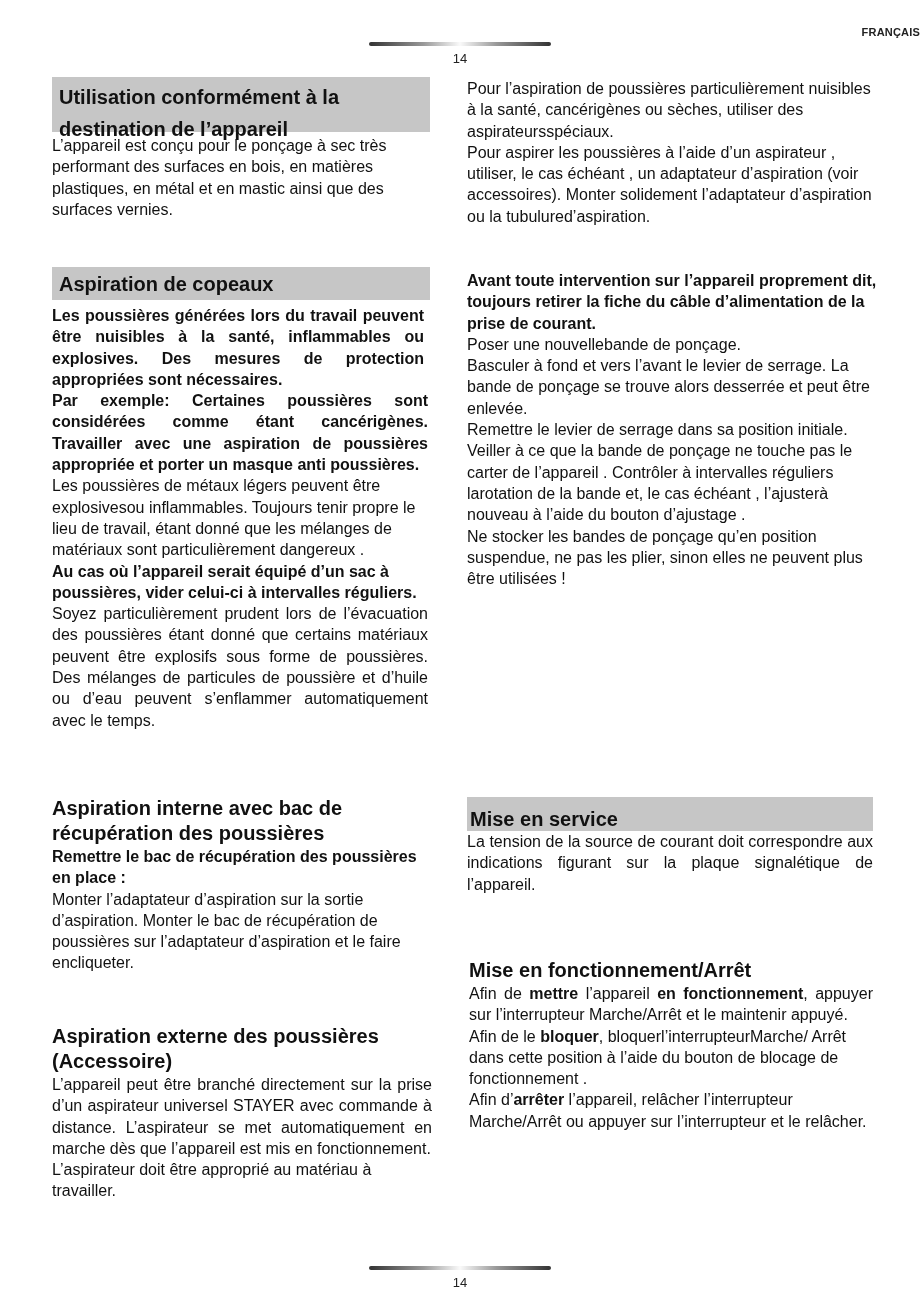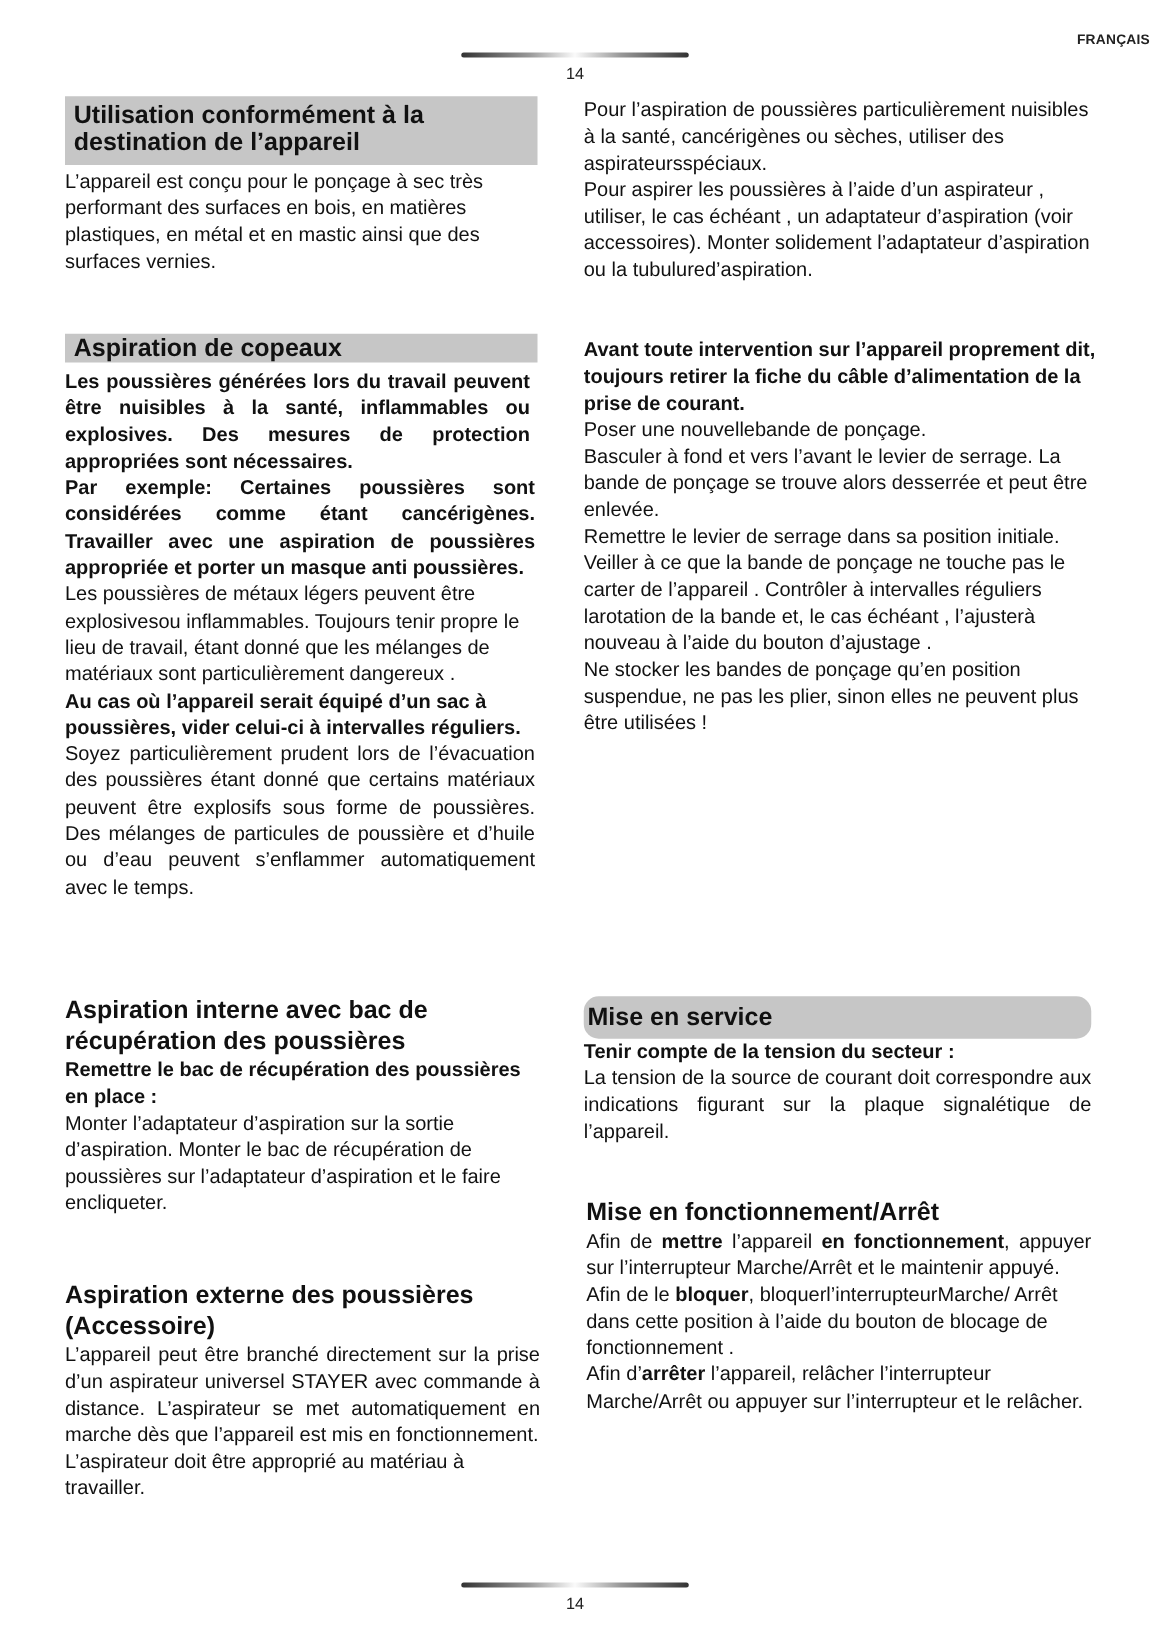--- a/index.html
+++ b/index.html
@@ -18,39 +18,39 @@
   }
   .pnum {
     position: absolute; left: 0; width: 920px; text-align: center;
     font-size: 13px; color: #222;
   }
   .col { position: absolute; font-size: 16px; line-height: 21.3px; }
   .col p { margin: 0; }
   .justify { text-align: justify; text-align-last: left; }
   .b { font-weight: bold; }
   .hbox {
-    background: #c6c6c6; font-weight: bold; font-size: 20px; line-height: 22px;
+    background: #c6c6c6; font-weight: bold; font-size: 20px; line-height: 32px;
     padding: 4px 6px 0 7px; box-sizing: border-box;
   }
   .htitle { font-weight: bold; font-size: 20px; line-height: 25px; }
 </style>
 </head>
 <body>
 
 <div class="hdr-lang">FRANÇAIS</div>
 <div class="rule" style="top:42px;"></div>
 <div class="pnum" style="top:51px;">14</div>
 
 <div class="col" style="left:52px; top:77px; width:378px;">
   <div class="hbox" style="height:55px;">Utilisation conformément à la destination de l’appareil</div>
   <p style="margin-top:3px;">L’appareil est conçu pour le ponçage à sec très performant des surfaces en bois, en matières plastiques, en métal et en mastic ainsi que des surfaces vernies.</p>
 </div>
 
 <div class="col" style="left:52px; top:267px; width:406px;">
-  <div class="hbox" style="width:378px; height:23px; padding-top:1px;">Aspiration de copeaux</div>
+  <div class="hbox" style="width:378px; height:33px; padding-top:1px;">Aspiration de copeaux</div>
   <p class="b justify" style="margin-top:5px; width:372px;"><span>Les poussières générées lors du travail peuvent être nuisibles à la santé, inflammables ou explosives. Des mesures de protection appropriées sont nécessaires.</span></p>
   <p class="b justify" style="width:376px;">Par exemple: Certaines poussières sont considérées comme étant cancérigènes. Travailler avec une aspiration de poussières appropriée et porter un masque anti poussières.</p>
   <p style="width:376px;">Les poussières de métaux légers peuvent être explosivesou inflammables. Toujours tenir propre le lieu de travail, étant donné que les mélanges de matériaux sont particulièrement dangereux .</p>
   <p class="b">Au cas où l’appareil serait équipé d’un sac à poussières, vider celui-ci à intervalles réguliers.</p>
   <p class="justify" style="width:376px;">Soyez particulièrement prudent lors de l’évacuation des poussières étant donné que certains matériaux peuvent être explosifs sous forme de poussières. Des mélanges de particules de poussière et d’huile ou d’eau peuvent s’enflammer automatiquement avec le temps.</p>
 </div>
 
 <div class="col" style="left:52px; top:796px; width:376px;">
   <div class="htitle">Aspiration interne avec bac de récupération des poussières</div>
   <p class="b justify">Remettre le bac de récupération des poussières</p>
@@ -72,22 +72,21 @@
 <div class="col" style="left:467px; top:270px; width:410px;">
   <p class="b">Avant toute intervention sur l’appareil proprement dit, toujours retirer la fiche du câble d’alimentation de la prise de courant.</p>
   <p>Poser une nouvellebande de ponçage.</p>
   <p>Basculer à fond et vers l’avant le levier de serrage. La bande de ponçage se trouve alors desserrée et peut être enlevée.</p>
   <p>Remettre le levier de serrage dans sa position initiale.</p>
   <p style="width:404px;">Veiller à ce que la bande de ponçage ne touche pas le carter de l’appareil . Contrôler à intervalles réguliers larotation de la bande et, le cas échéant , l’ajusterà nouveau à l’aide du bouton d’ajustage .</p>
   <p>Ne stocker les bandes de ponçage qu’en position suspendue, ne pas les plier, sinon elles ne peuvent plus être utilisées !</p>
 </div>
 
 <div class="col" style="left:467px; top:797px; width:406px;">
-  <div class="hbox" style="height:34px; padding-top:6px; padding-left:3px;border-radius:12px;">Mise en service</div>
-  <p class="b" style="margin-top:0;">Tenir compte de la tension du secteur :</p>
+  <div class="hbox" style="height:34px; padding-top:6px; padding-left:3px;">Mise en service</div>
   <p class="justify">La tension de la source de courant doit correspondre aux indications figurant sur la plaque signalétique de l’appareil.</p>
 </div>
 
 <div class="col" style="left:469px; top:958px; width:404px;">
   <div class="htitle">Mise en fonctionnement/Arrêt</div>
   <p class="justify"><span>Afin de </span><span class="b">mettre</span><span> l’appareil </span><span class="b">en fonctionnement</span><span>, appuyer sur l’interrupteur Marche/Arrêt et le maintenir appuyé.</span></p>
   <p><span>Afin de le </span><span class="b">bloquer</span><span>, bloquerl’interrupteurMarche/ Arrêt dans cette position à l’aide du bouton de blocage de fonctionnement .</span></p>
   <p><span>Afin d’</span><span class="b">arrêter</span><span> l’appareil, relâcher l’interrupteur Marche/Arrêt ou appuyer sur l’interrupteur et le relâcher.</span></p>
 </div>
 

